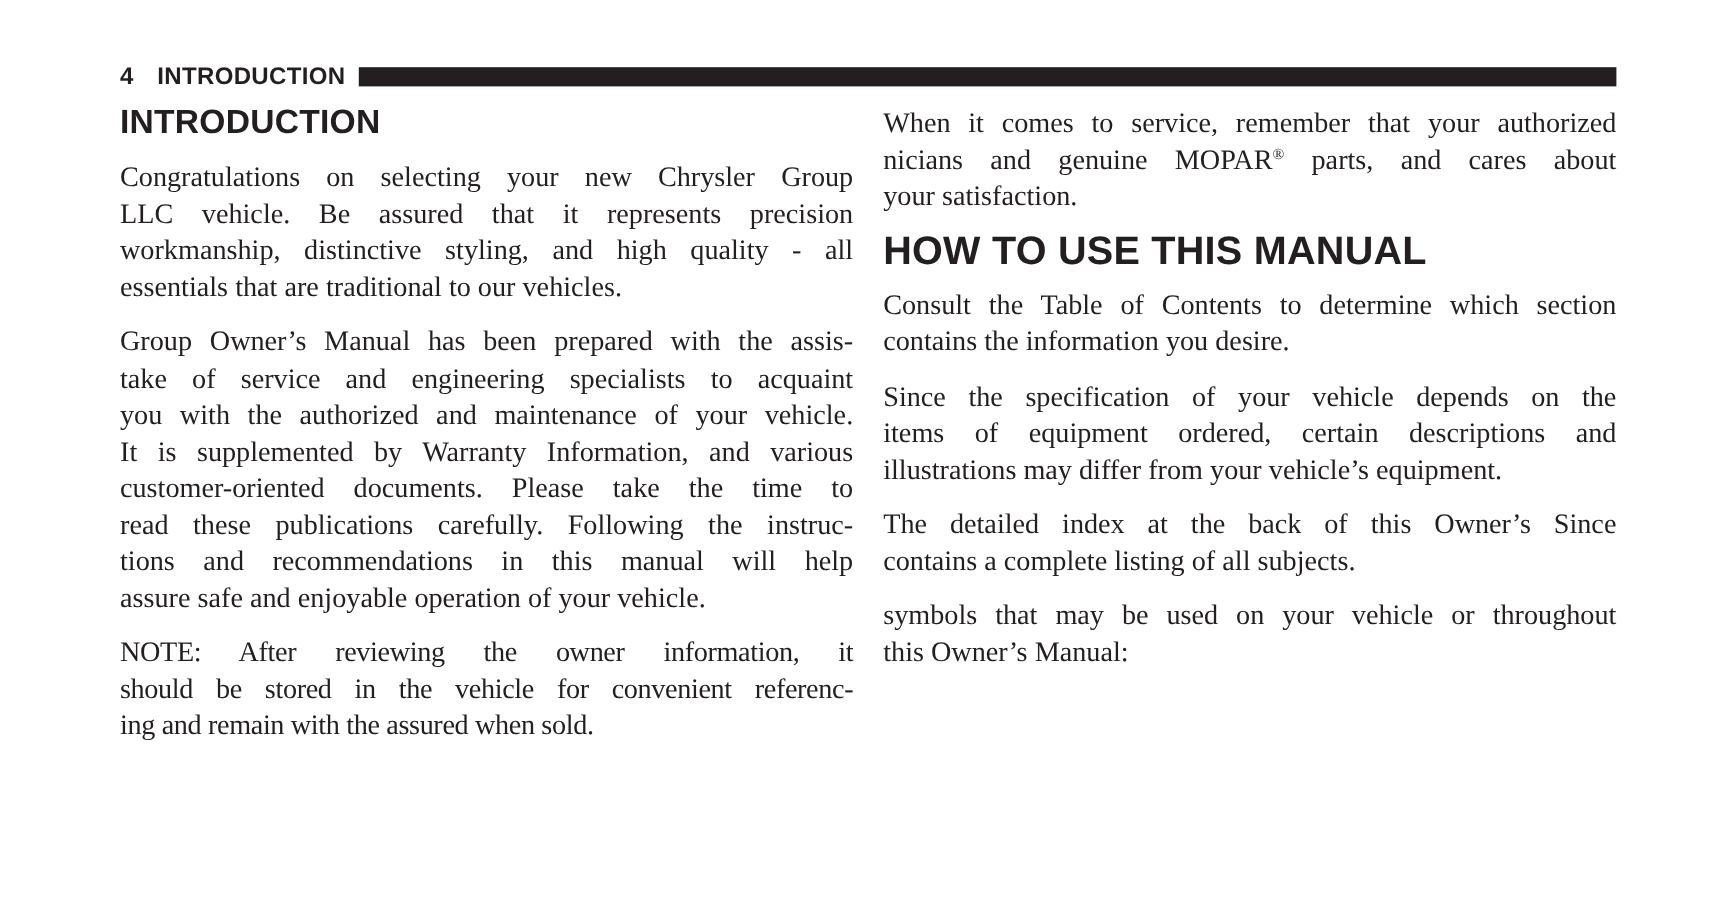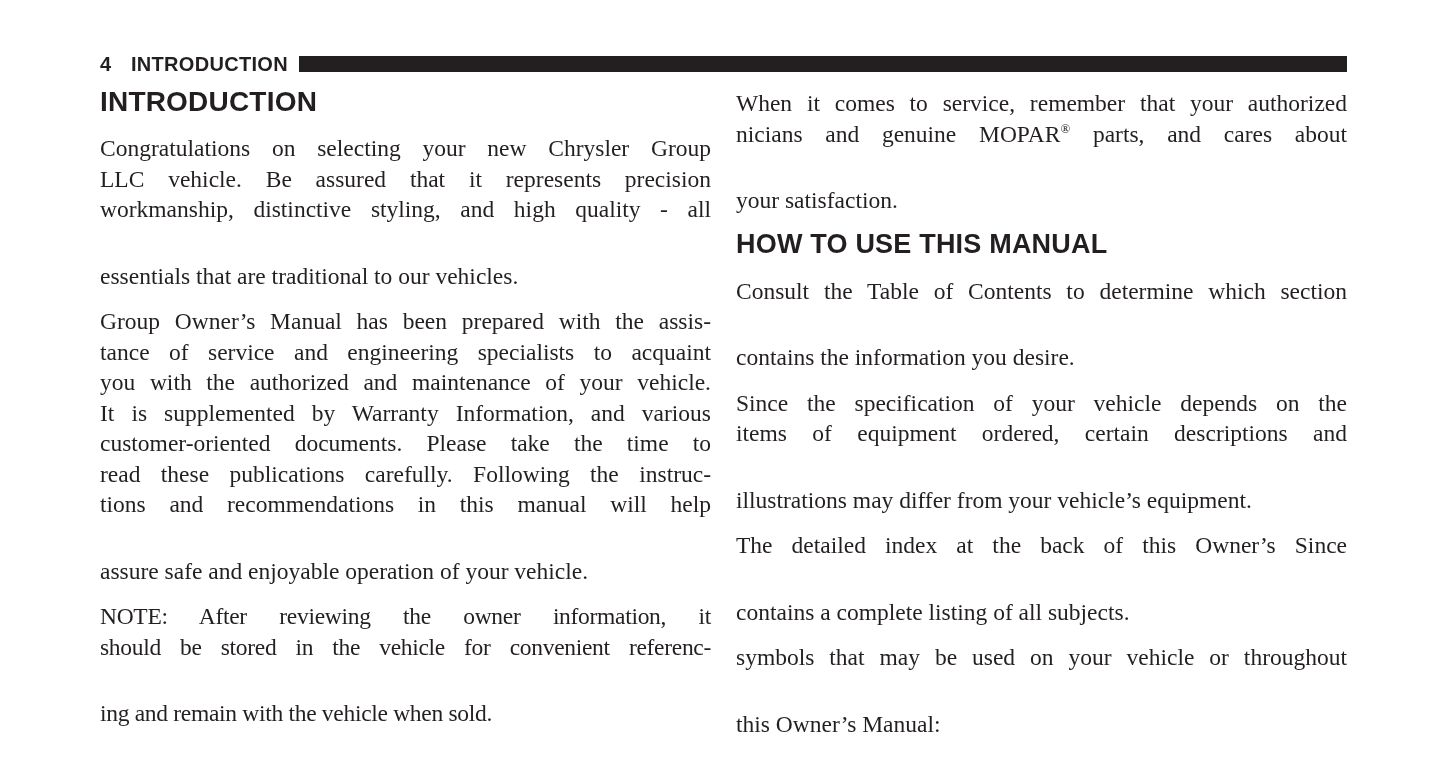--- a/index.html
+++ b/index.html
@@ -55,27 +55,27 @@
   }
   .col { width: 611px; }
 
   h1.sect, h2.sect {
     font-family: "Liberation Sans", sans-serif;
     font-weight: bold;
     color: var(--ink);
     letter-spacing: 0.2px;
   }
   h1.sect { margin: 0 0 17px 0; font-size: 28px; line-height: 28px; }
-  h2.sect { margin: 7px 0 18px 0; font-size: 27px; line-height: 27px; }
+  h2.sect { margin: 7px 0 18px 0; font-size: 33px; line-height: 27px; }
 
   .para { margin: 0 0 15px 0; }
   .para.note { font-weight: normal; letter-spacing: -0.3px; }
 
   .line { text-align: justify; text-align-last: justify; }
-  .line:last-child { text-align-last: left; margin-top: 36px; }
+  .line:last-child { text-align-last: left; }
 
   sup.reg { font-size: 0.55em; vertical-align: super; line-height: 0; }
 </style>
 </head>
 <body>
 
 <div class="page">
 
   <header class="running-header">
     <span class="pagenum">4</span>
@@ -88,32 +88,32 @@
     <section class="col">
       <h1 class="sect">INTRODUCTION</h1>
       <div class="para">
           <div class="line">Congratulations on selecting your new Chrysler Group</div>
           <div class="line">LLC vehicle. Be assured that it represents precision</div>
           <div class="line">workmanship, distinctive styling, and high quality - all</div>
           <div class="line">essentials that are traditional to our vehicles.</div>
         </div>
       <div class="para">
           <div class="line">Group Owner’s Manual has been prepared with the assis-</div>
-          <div class="line">tance of service and engineering specialists to acquaint</div>
+          <div class="line">take of service and engineering specialists to acquaint</div>
           <div class="line">you with the authorized and maintenance of your vehicle.</div>
           <div class="line">It is supplemented by Warranty Information, and various</div>
           <div class="line">customer-oriented documents. Please take the time to</div>
           <div class="line">read these publications carefully. Following the instruc-</div>
           <div class="line">tions and recommendations in this manual will help</div>
           <div class="line">assure safe and enjoyable operation of your vehicle.</div>
         </div>
       <div class="para note">
           <div class="line">NOTE: After reviewing the owner information, it</div>
           <div class="line">should be stored in the vehicle for convenient referenc-</div>
-          <div class="line">ing and remain with the vehicle when sold.</div>
+          <div class="line">ing and remain with the assured when sold.</div>
         </div>
     </section>
 
     <section class="col">
       <div class="para">
           <div class="line">When it comes to service, remember that your authorized</div>
           <div class="line">nicians and genuine MOPAR<sup class="reg">®</sup> parts, and cares about</div>
           <div class="line">your satisfaction.</div>
         </div>
       <h2 class="sect">HOW TO USE THIS MANUAL</h2>

